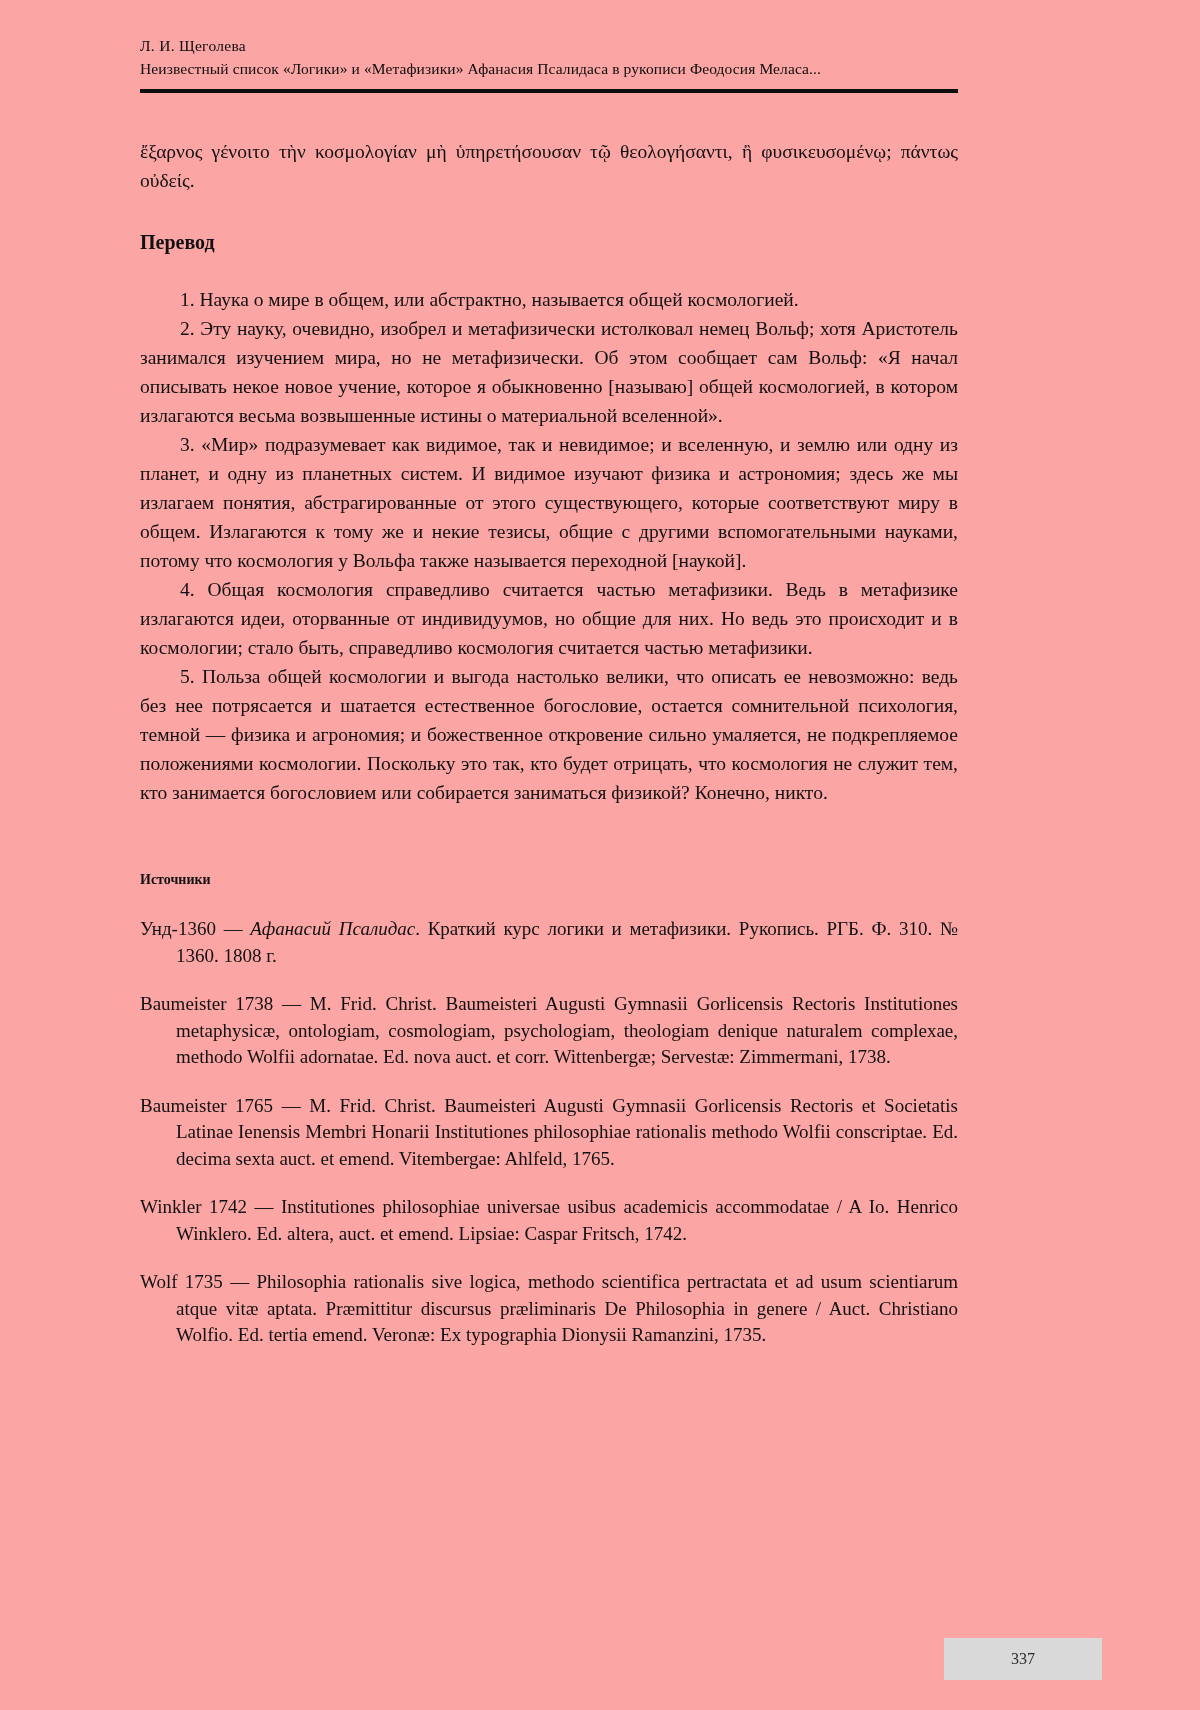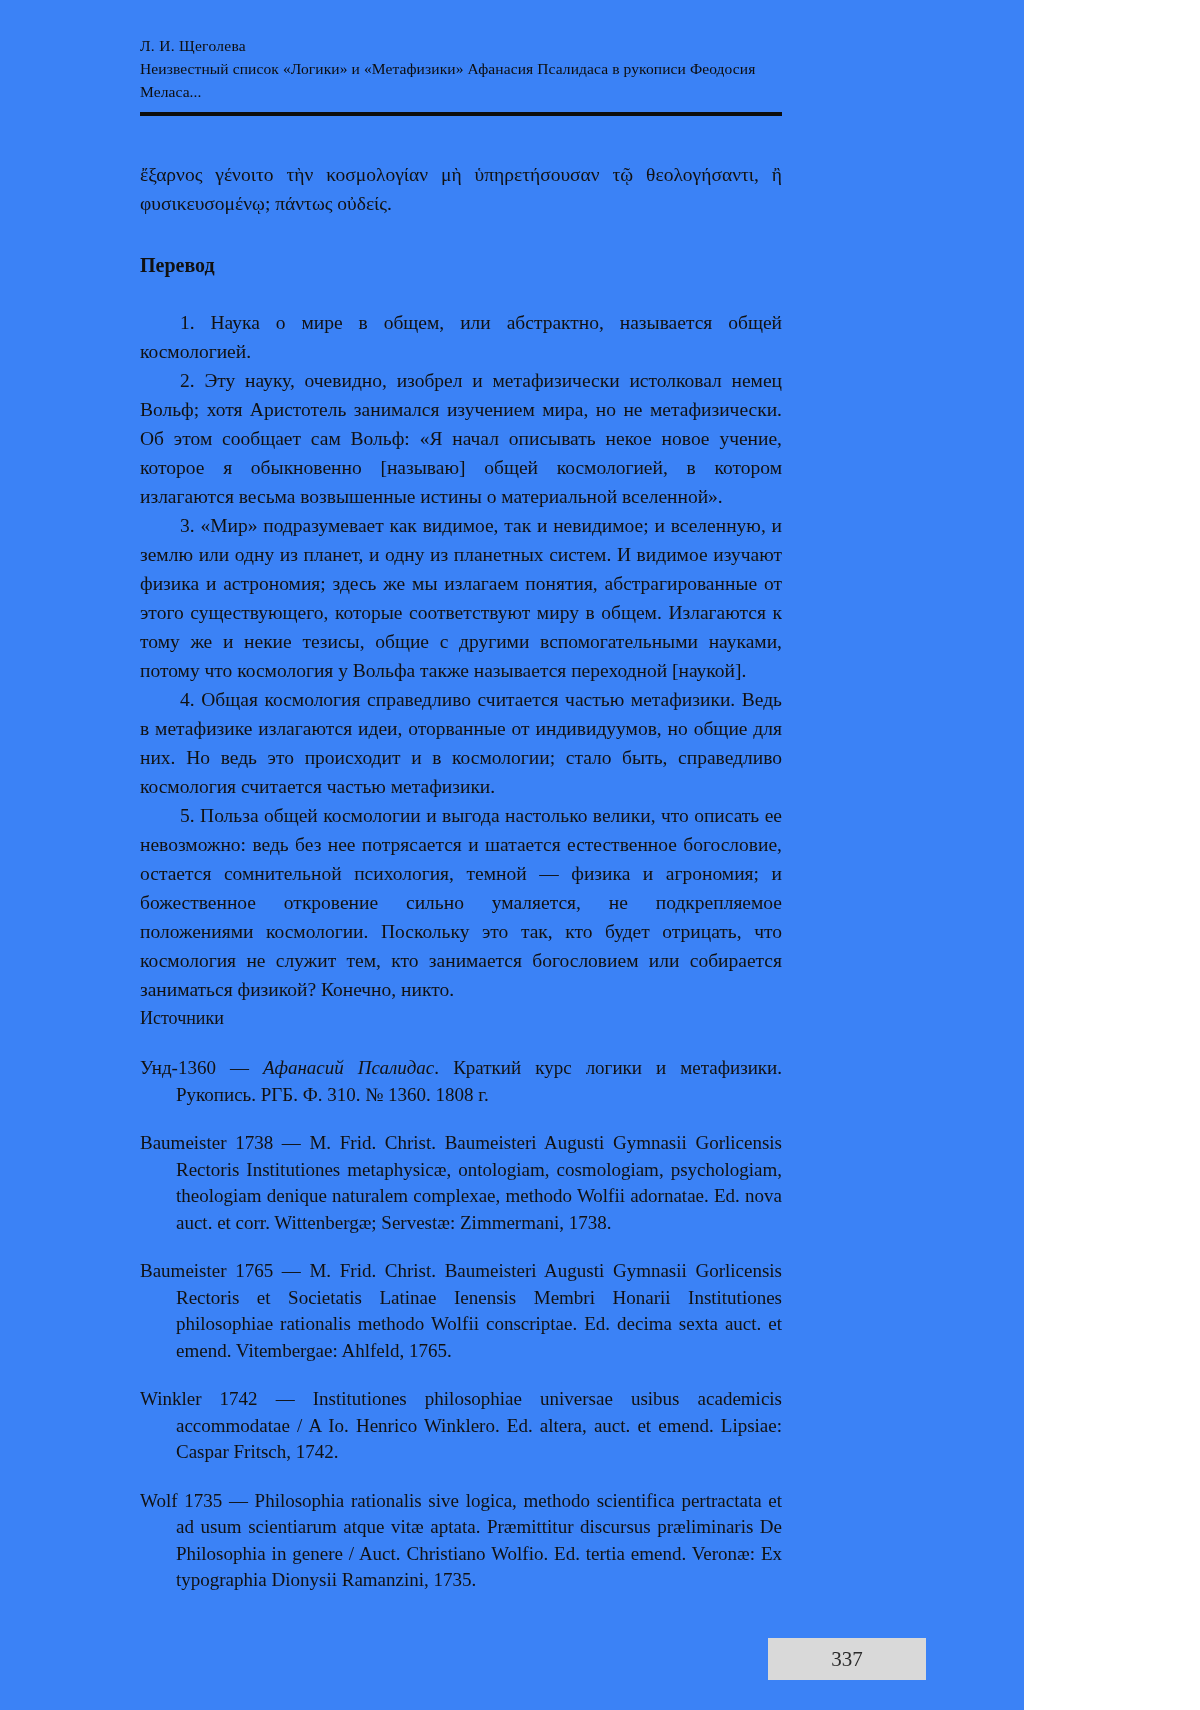--- a/index.html
+++ b/index.html
@@ -6,24 +6,24 @@
   html, body { background: #ffffff; }
   body {
     width: 1200px;
     height: 1710px;
     font-family: "Liberation Serif", "DejaVu Serif", serif;
     color: #111111;
     overflow: hidden;
   }
   .page {
     position: relative;
-    width: 1024px;
+    width: 1200px;
     height: 1710px;
     padding: 34px 242px 0 140px;
-    background: #3b82f6;
+    background: #fca5a5;
   }
   
   .running-head { font-size: 15.5px; line-height: 23px; color: #0d0d0d; }
   .rh-author { letter-spacing: 0.3px; }
   .rh-title { letter-spacing: 0.1px; }
   .rh-rule {
     margin-top: 9px;
     height: 4px;
     background: #0d0d0d;
   }
@@ -36,22 +36,23 @@
   .translation-heading {
     margin-top: 33px;
     margin-bottom: 28px;
     text-align: left;
     font-size: 20px;
     font-weight: bold;
   }
   .para { text-indent: 40px; text-align: justify; }
   
   .sources-heading {
-    font-size: 18px;
-    font-weight: normal;
+    margin-top: 58px;
+    font-size: 14px;
+    font-weight: bold;
   }
   .source-entry {
     margin-top: 22px;
     font-size: 19px;
     line-height: 26.5px;
     text-align: justify;
     padding-left: 36px;
     text-indent: -36px;
   }
   .source-entry .it { font-style: italic; }
@@ -59,21 +60,21 @@
   .page-number-box {
     position: absolute;
     right: 98px;
     bottom: 30px;
     width: 158px;
     height: 42px;
     background: #d9d9d9;
     display: flex;
     align-items: center;
     justify-content: center;
-    font-size: 21px;
+    font-size: 16px;
     color: #2b2b2b;
   }
 </style>
 </head>
 <body>
 
 <div class="page">
 
   <header class="running-head">
     <div class="rh-author">Л. И. Щеголева</div>

